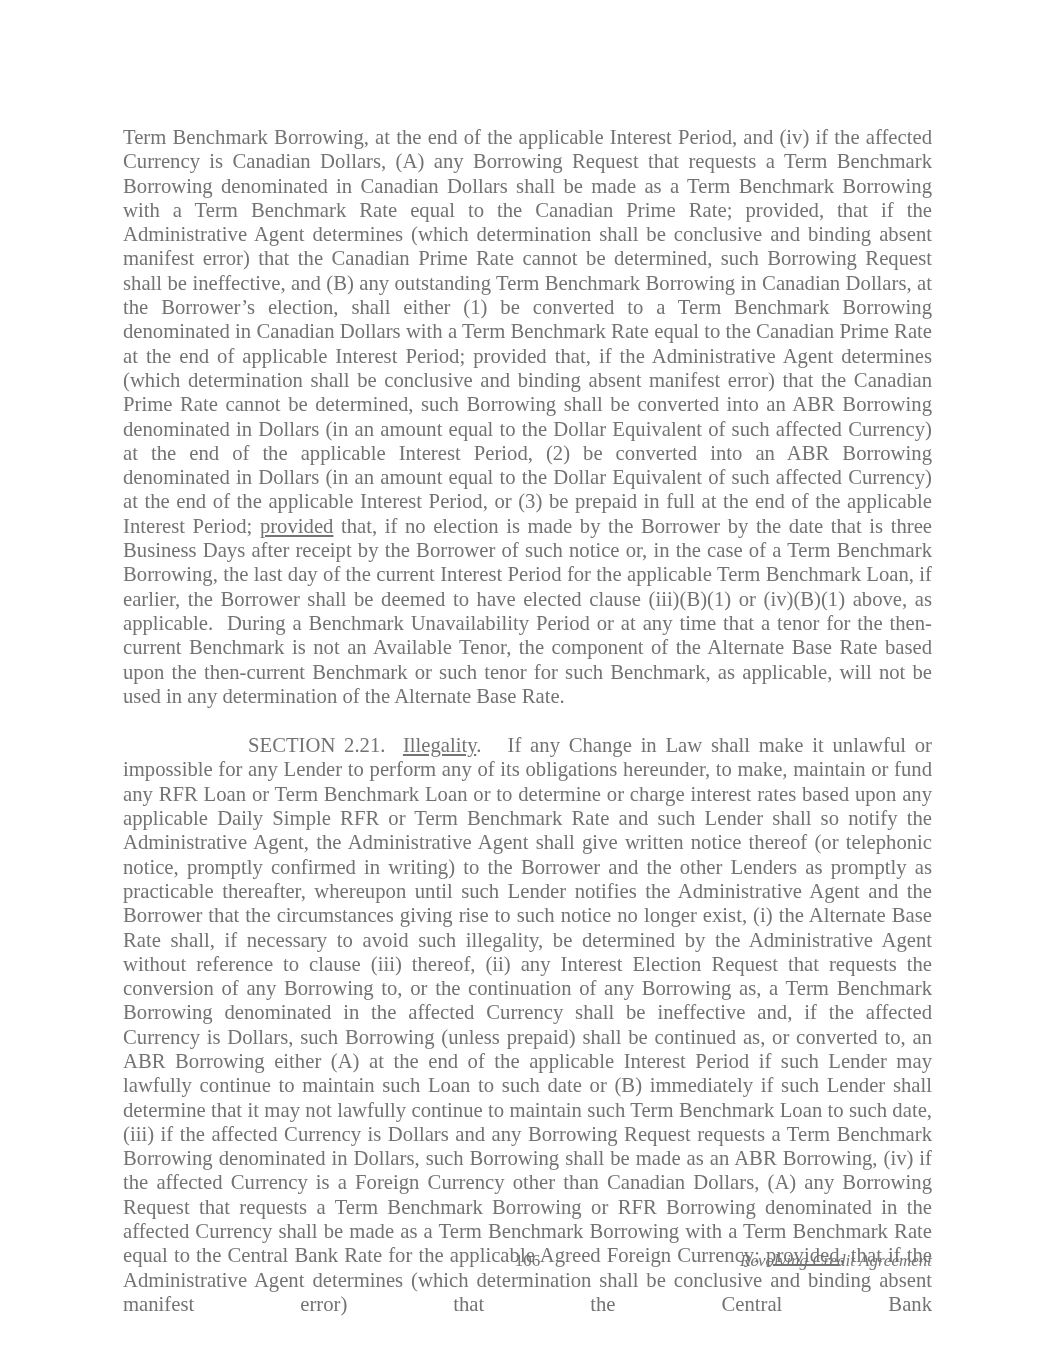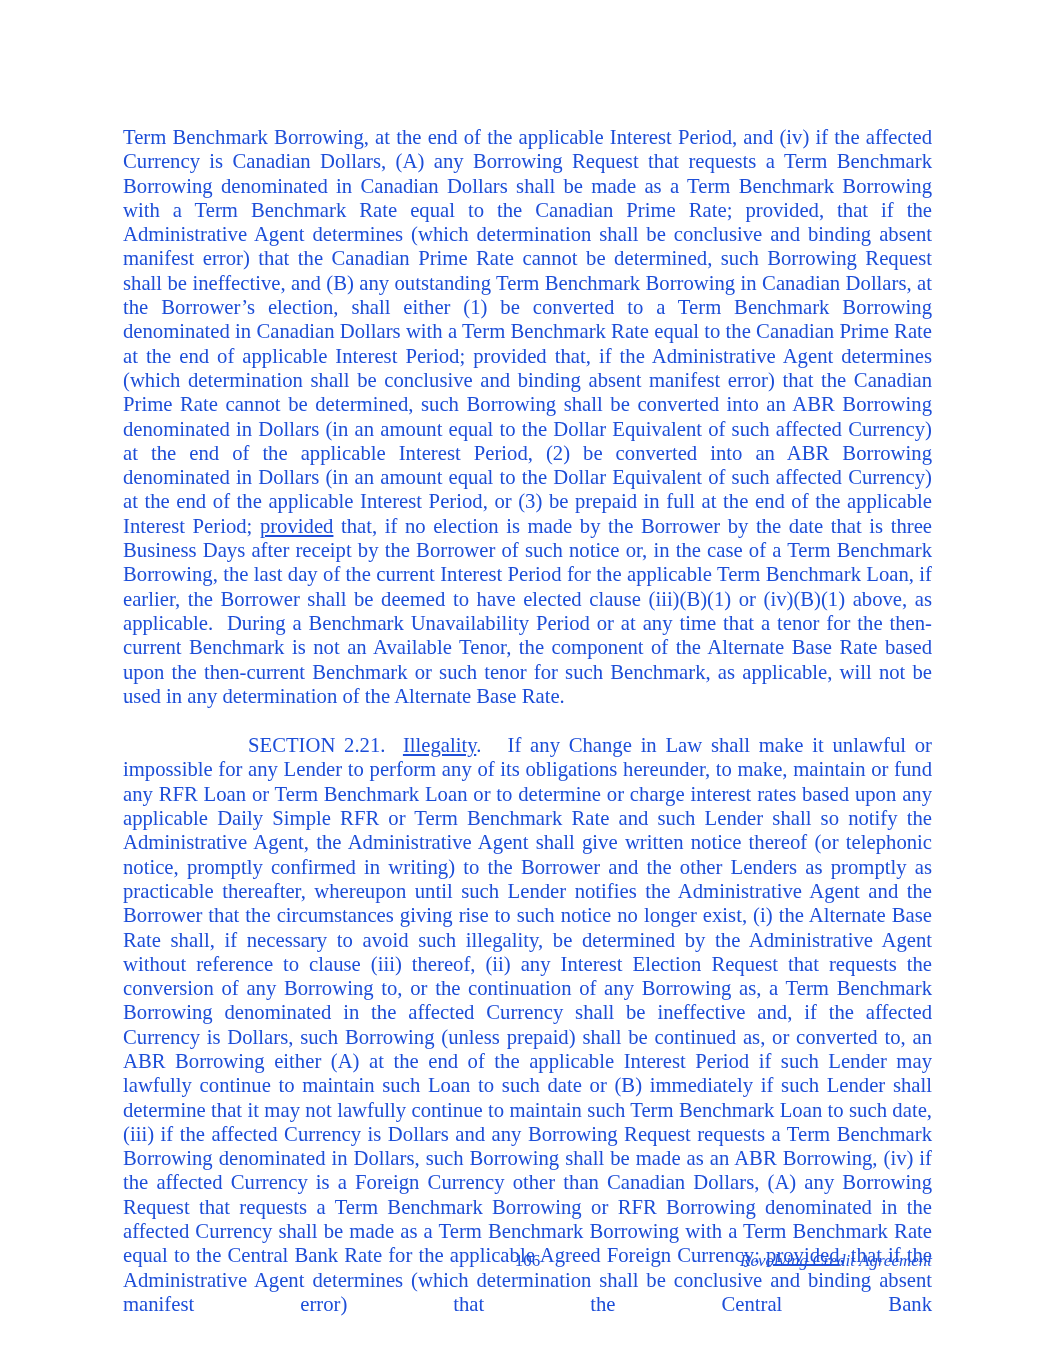--- a/index.html
+++ b/index.html
@@ -6,21 +6,21 @@
     margin: 0;
     padding: 0;
     background: #ffffff;
   }
   .page {
     position: relative;
     width: 1055px;
     height: 1365px;
     background: #ffffff;
     font-family: "Liberation Serif", serif;
-    color: #1d4ed8;
+    color: #737373;
     overflow: hidden;
   }
   .content {
     position: absolute;
     left: 123px;
     top: 125px;
     width: 809px;
   }
   .body-para {
     margin: 0;

